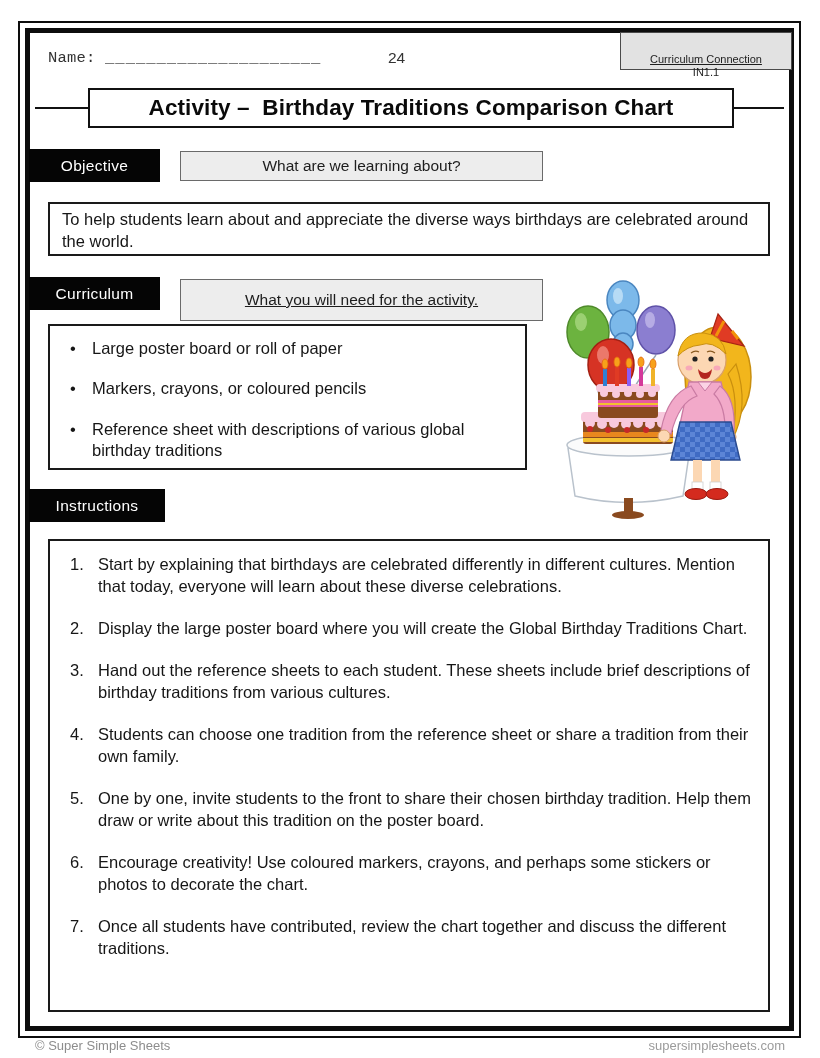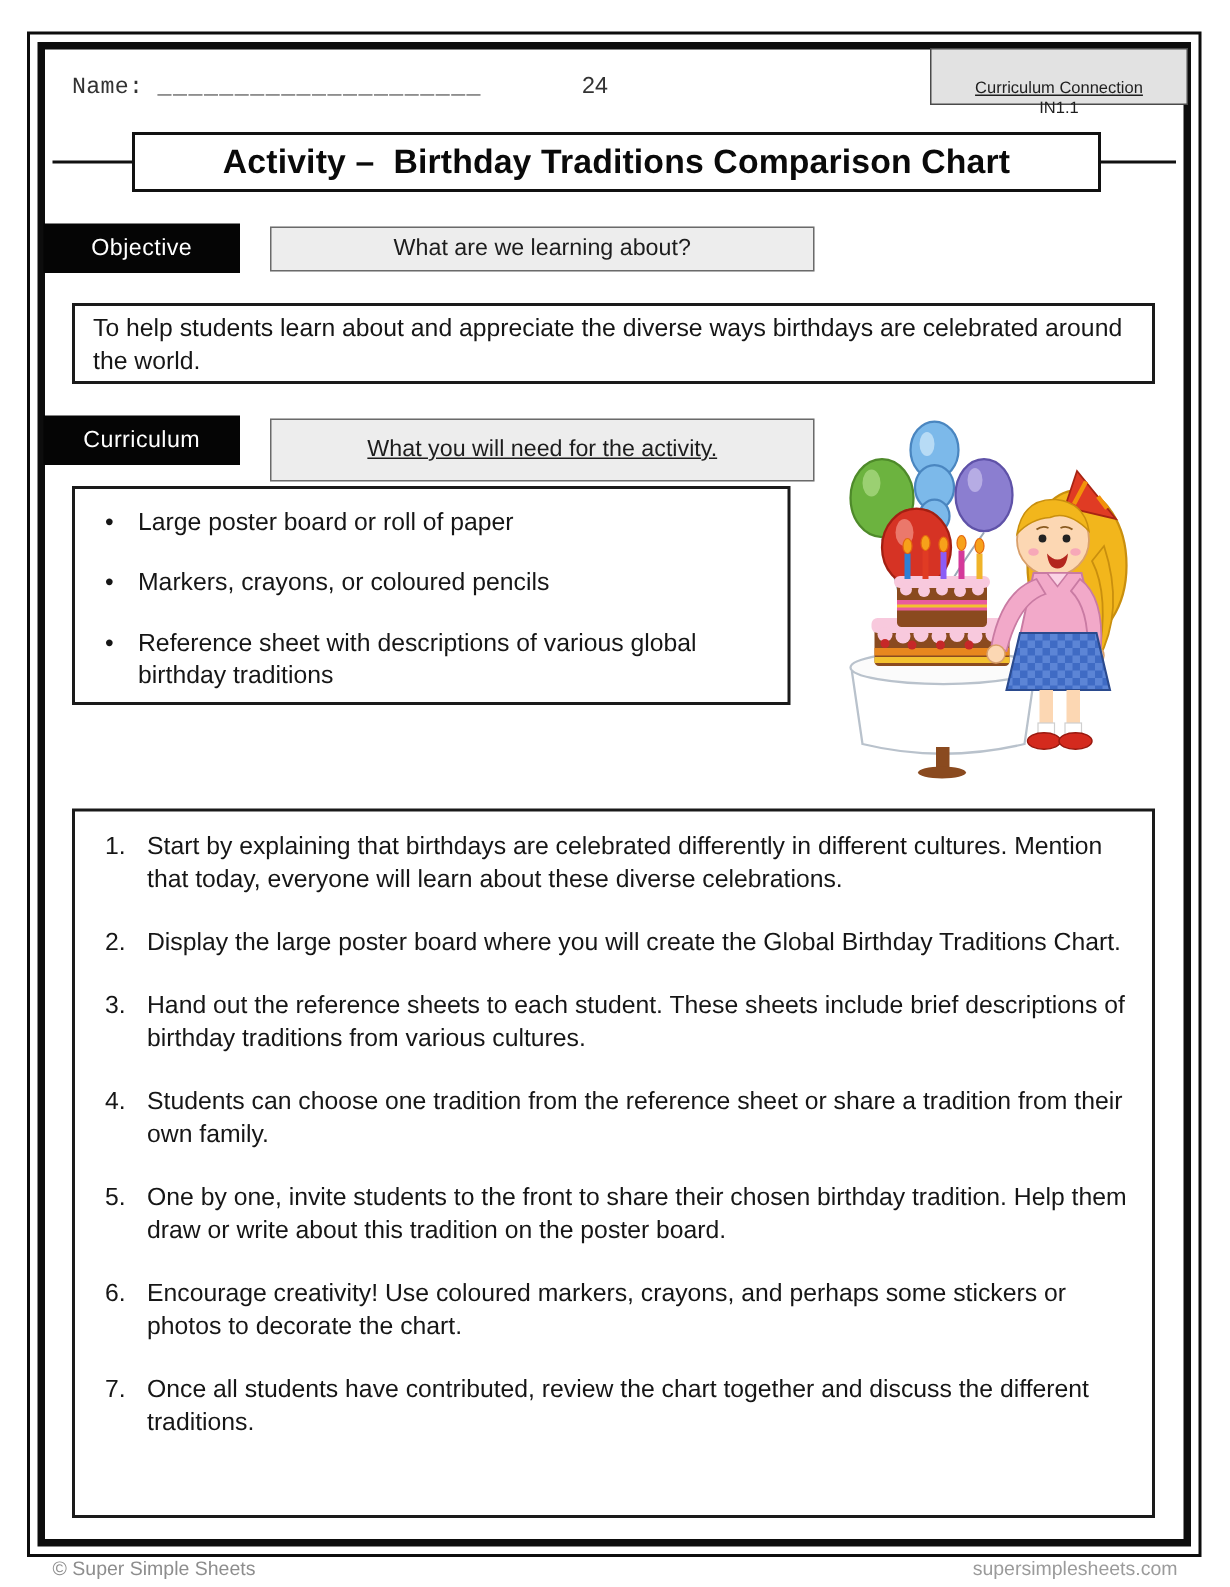--- a/index.html
+++ b/index.html
@@ -215,20 +215,21 @@
         <rect x="143" y="188" width="9" height="24" fill="#fcd7b3"></rect>
         <rect x="161" y="188" width="9" height="24" fill="#fcd7b3"></rect>
         <rect x="142" y="210" width="11" height="8" fill="#ffffff" stroke="#cfcfcf" stroke-width="0.8"></rect>
         <rect x="160" y="210" width="11" height="8" fill="#ffffff" stroke="#cfcfcf" stroke-width="0.8"></rect>
         <ellipse cx="146" cy="222" rx="11" ry="5.5" fill="#d42a1e" stroke="#99190f" stroke-width="1"></ellipse>
         <ellipse cx="167" cy="222" rx="11" ry="5.5" fill="#d42a1e" stroke="#99190f" stroke-width="1"></ellipse>
       </g>
     </svg>
   </div>
 
+  <div class="tag tag-instructions">Instructions</div>
   <div class="instructions-box">
     <div class="step">
       <span class="step-num">1.</span>
       <span class="step-text">Start by explaining that birthdays are celebrated differently in different cultures. Mention that today, everyone will learn about these diverse celebrations.</span>
     </div>
     <div class="step">
       <span class="step-num">2.</span>
       <span class="step-text">Display the large poster board where you will create the Global Birthday Traditions Chart.</span>
     </div>
     <div class="step">

